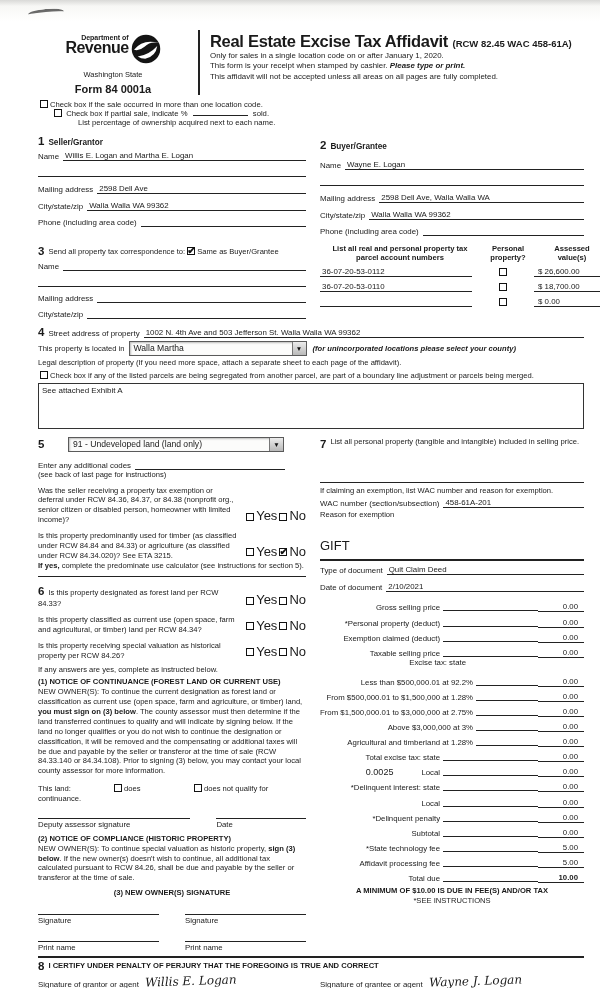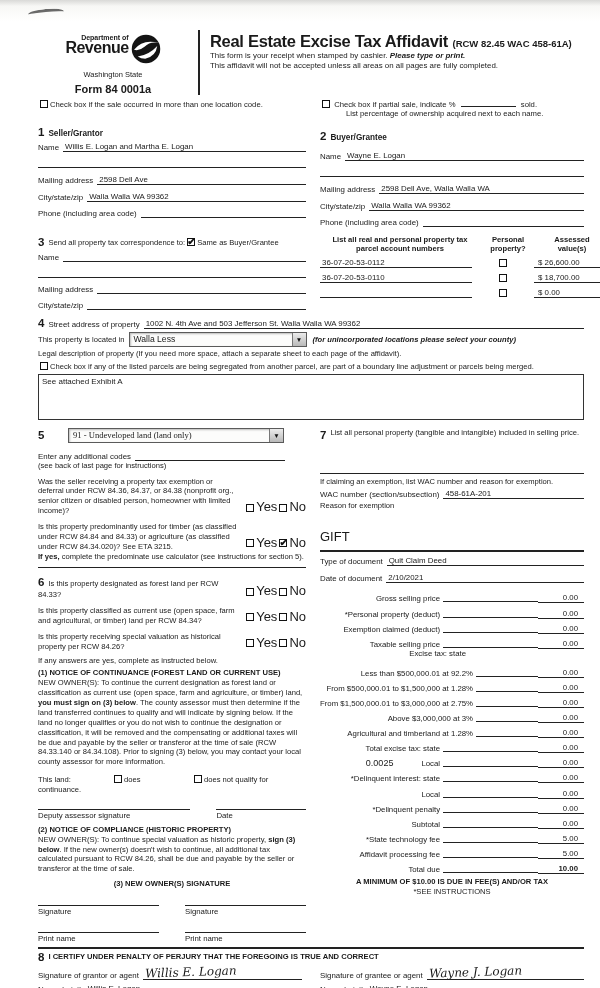--- a/index.html
+++ b/index.html
@@ -37,21 +37,21 @@
   .fl-label { white-space:nowrap; padding-right:4px; }
   .fl-val { flex:1; border-bottom:1.2px solid #222; padding:0 2px 0 2px; min-height:9px;
     white-space:nowrap; }
   .secnum { font-size:11.5px; font-weight:bold; padding-right:4px; }
   .sec-heading { font-size:8.2px; font-weight:bold; }
   .cols { display:flex; }
   .colL { width:268px; flex:none; }
   .colR { flex:1; padding-left:14px; }
 
   
-  .topchecks { display:flex; font-size:7.7px; margin-top:5px; }
+  .topchecks { display:flex; font-size:7.7px; margin-top:5px;flex-direction:column; }
   .topchecks .left { width:268px; flex:none; display:flex; align-items:flex-start; }
   .topchecks .right { flex:1; padding-left:14px; }
   .pct-line { display:inline-block; width:55px; border-bottom:1px solid #222; margin:0 3px; }
   .right-sub { padding-left:26px; }
 
   
   .parcel-head { display:flex; font-size:7.6px; font-weight:bold; text-align:center; }
   .ph1 { width:160px; } .ph2 { width:56px; } .ph3 { width:72px; }
   .parcel-row { display:flex; align-items:flex-end; margin-top:5px; font-size:7.9px; }
   .pr-num { width:152px; border-bottom:1.2px solid #222; min-height:10px; padding-left:2px; }
@@ -122,20 +122,21 @@
       </div>
       <div class="wa-state">Washington State</div>
       <div class="form-no">Form 84 0001a</div>
     </div>
     <div class="hdr-divider"></div>
     <div class="title-block">
       <div>
         <span class="form-title">Real Estate Excise Tax Affidavit</span>
         <span class="title-ref">(RCW 82.45 WAC 458-61A)</span>
       </div>
+      <div class="subline">Only for sales in a single location code on or after January 1, 2020.</div>
       <div class="subline"><span>This form is your receipt when stamped by cashier. </span><span class="em">Please type or print.</span></div>
       <div class="subline">This affidavit will not be accepted unless all areas on all pages are fully completed.</div>
     </div>
   </div>
 
   <div class="topchecks">
     <div class="left">
       <span class="cb"></span>
       <span>Check box if the sale occurred in more than one location code.</span>
     </div>
@@ -256,39 +257,39 @@
 
   <div style="margin-top:7px;">
     <div class="fline" style="margin-top:0;">
       <span class="secnum">4</span>
       <span class="fl-label">Street address of property</span>
       <span class="fl-val">1002 N. 4th Ave and 503 Jefferson St. Walla Walla WA 99362</span>
     </div>
     <div class="smalltext" style="display:flex;align-items:center;margin-top:3px;">
       <span style="padding-right:4px;">This property is located in</span>
       <span class="dd" style="width:178px;">
-        <span class="dd-val" style="flex:1;">Walla Less</span>
+        <span class="dd-val" style="flex:1;">Walla Martha</span>
         <span class="dd-btn">▼</span>
       </span>
       <span class="i b" style="padding-left:6px;">(for unincorporated locations please select your county)</span>
     </div>
     <div class="smalltext" style="margin-top:2px;">Legal description of property (If you need more space, attach a separate sheet to each page of the affidavit).</div>
     <div class="smalltext" style="display:flex;align-items:flex-start;margin-top:3px;">
       <span class="cb"></span>
       <span>Check box if any of the listed parcels are being segregated from another parcel, are part of a boundary line adjustment or parcels being merged.</span>
     </div>
     <div class="legal-box">See attached Exhibit A</div>
   </div>
 
   <div class="cols" style="margin-top:8px;">
     <div class="colL">
       <div style="display:flex;align-items:center;">
         <span class="secnum" style="width:30px;">5</span>
         <span class="dd" style="width:216px;">
-          <span class="dd-val" style="flex:1;font-family:Liberation Serif, serif;">91 - Undeveloped land (land only)</span>
+          <span class="dd-val" style="flex:1;">91 - Undeveloped land (land only)</span>
           <span class="dd-btn">▼</span>
         </span>
       </div>
       <div class="fline" style="margin-top:9px;">
           <span class="fl-label">Enter any additional codes</span>
           <span class="fl-val" style="max-width:150px;"></span>
         </div>
       <div class="smalltext">(see back of last page for instructions)</div>
       <div class="qrow">
         <span class="qtext">Was the seller receiving a property tax exemption or deferral under RCW 84.36, 84.37, or 84.38 (nonprofit org., senior citizen or disabled person, homeowner with limited income)?</span>

